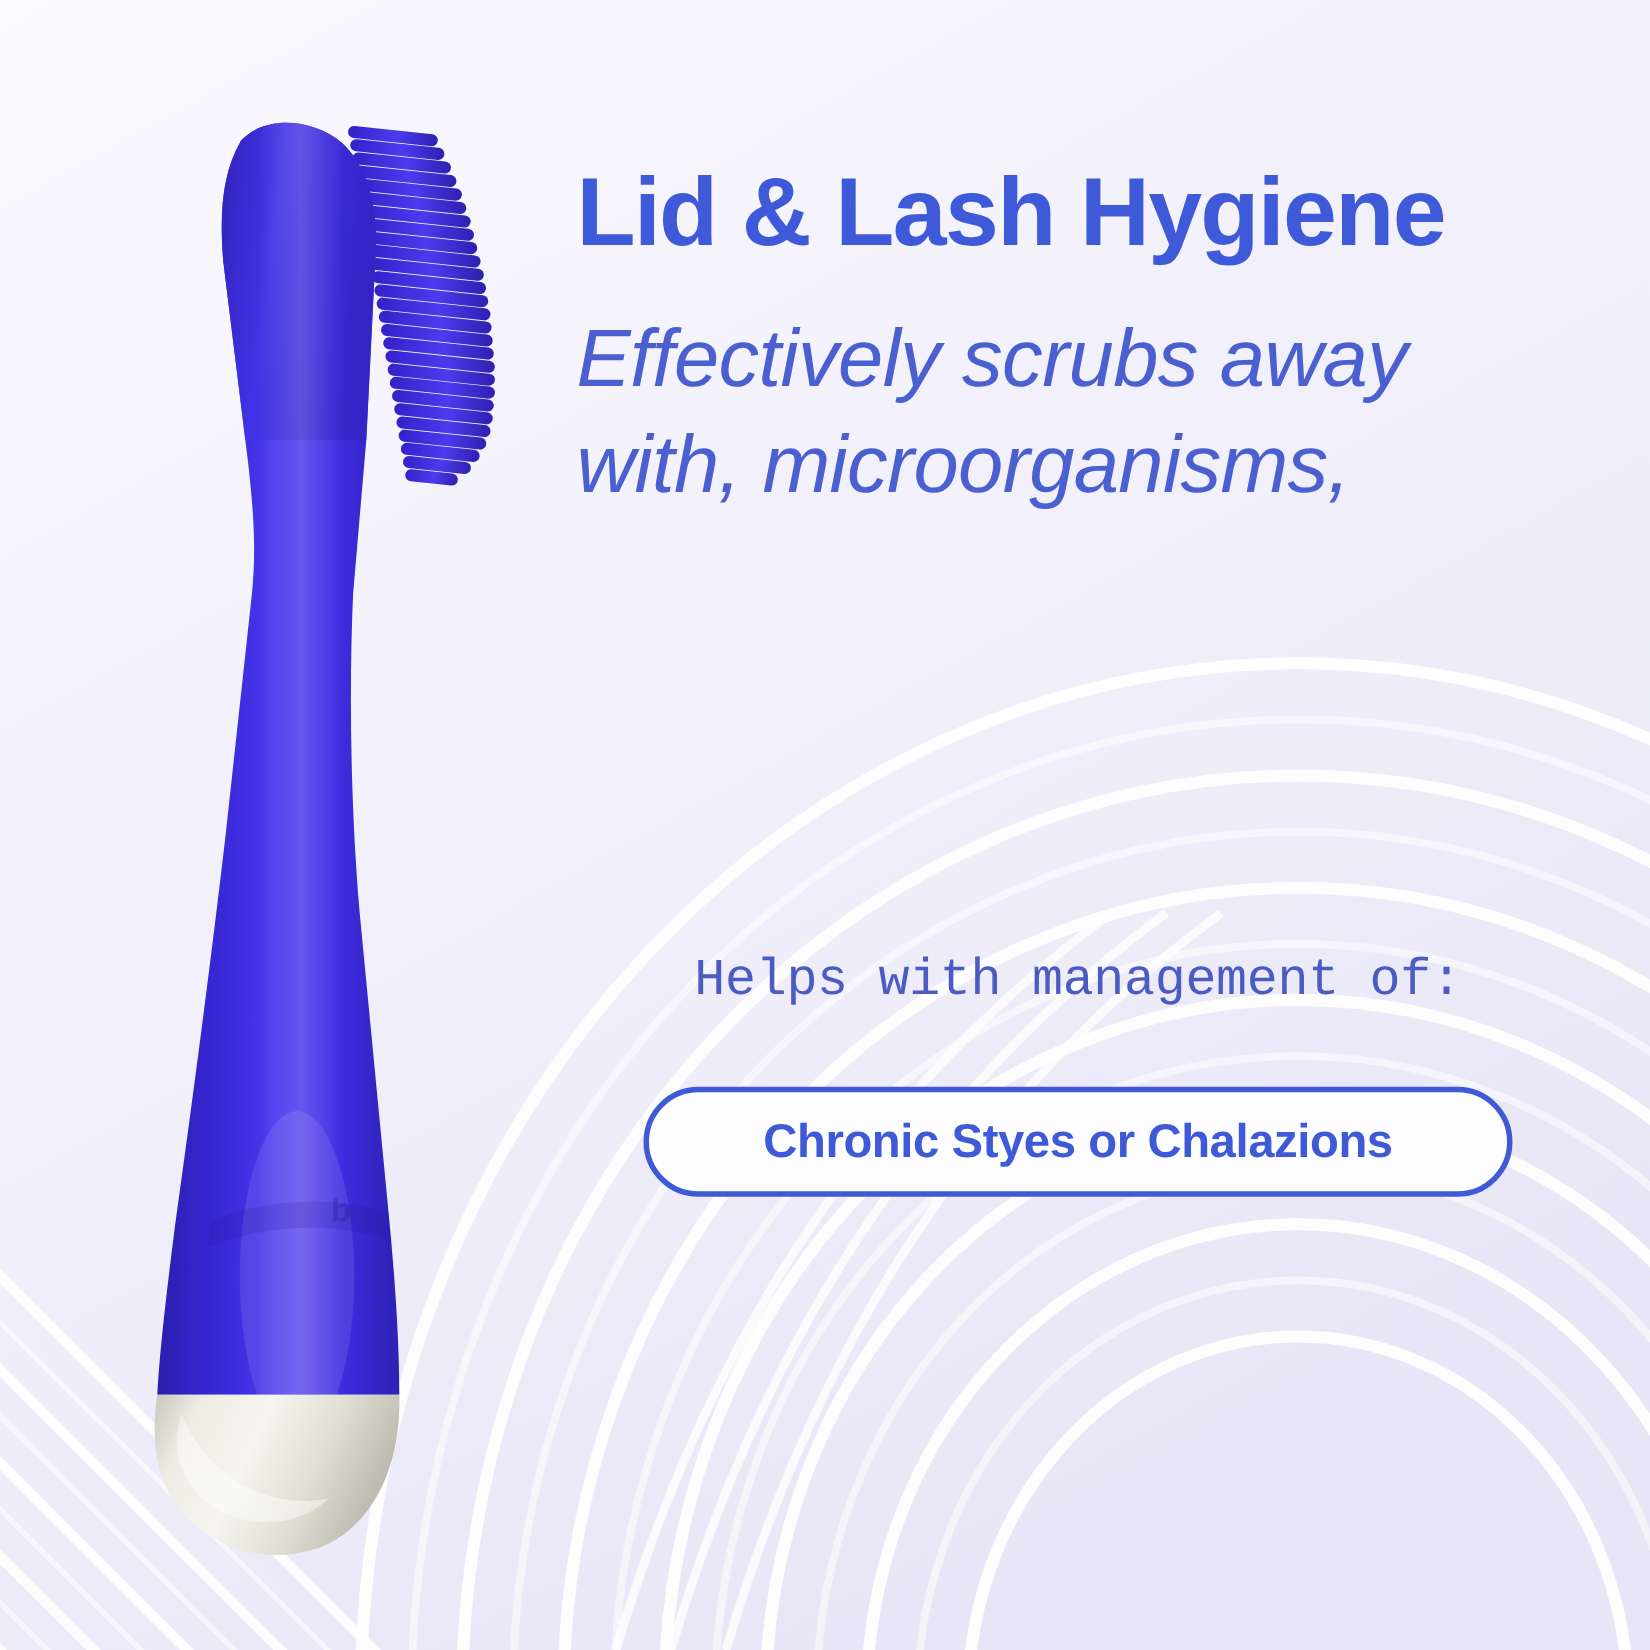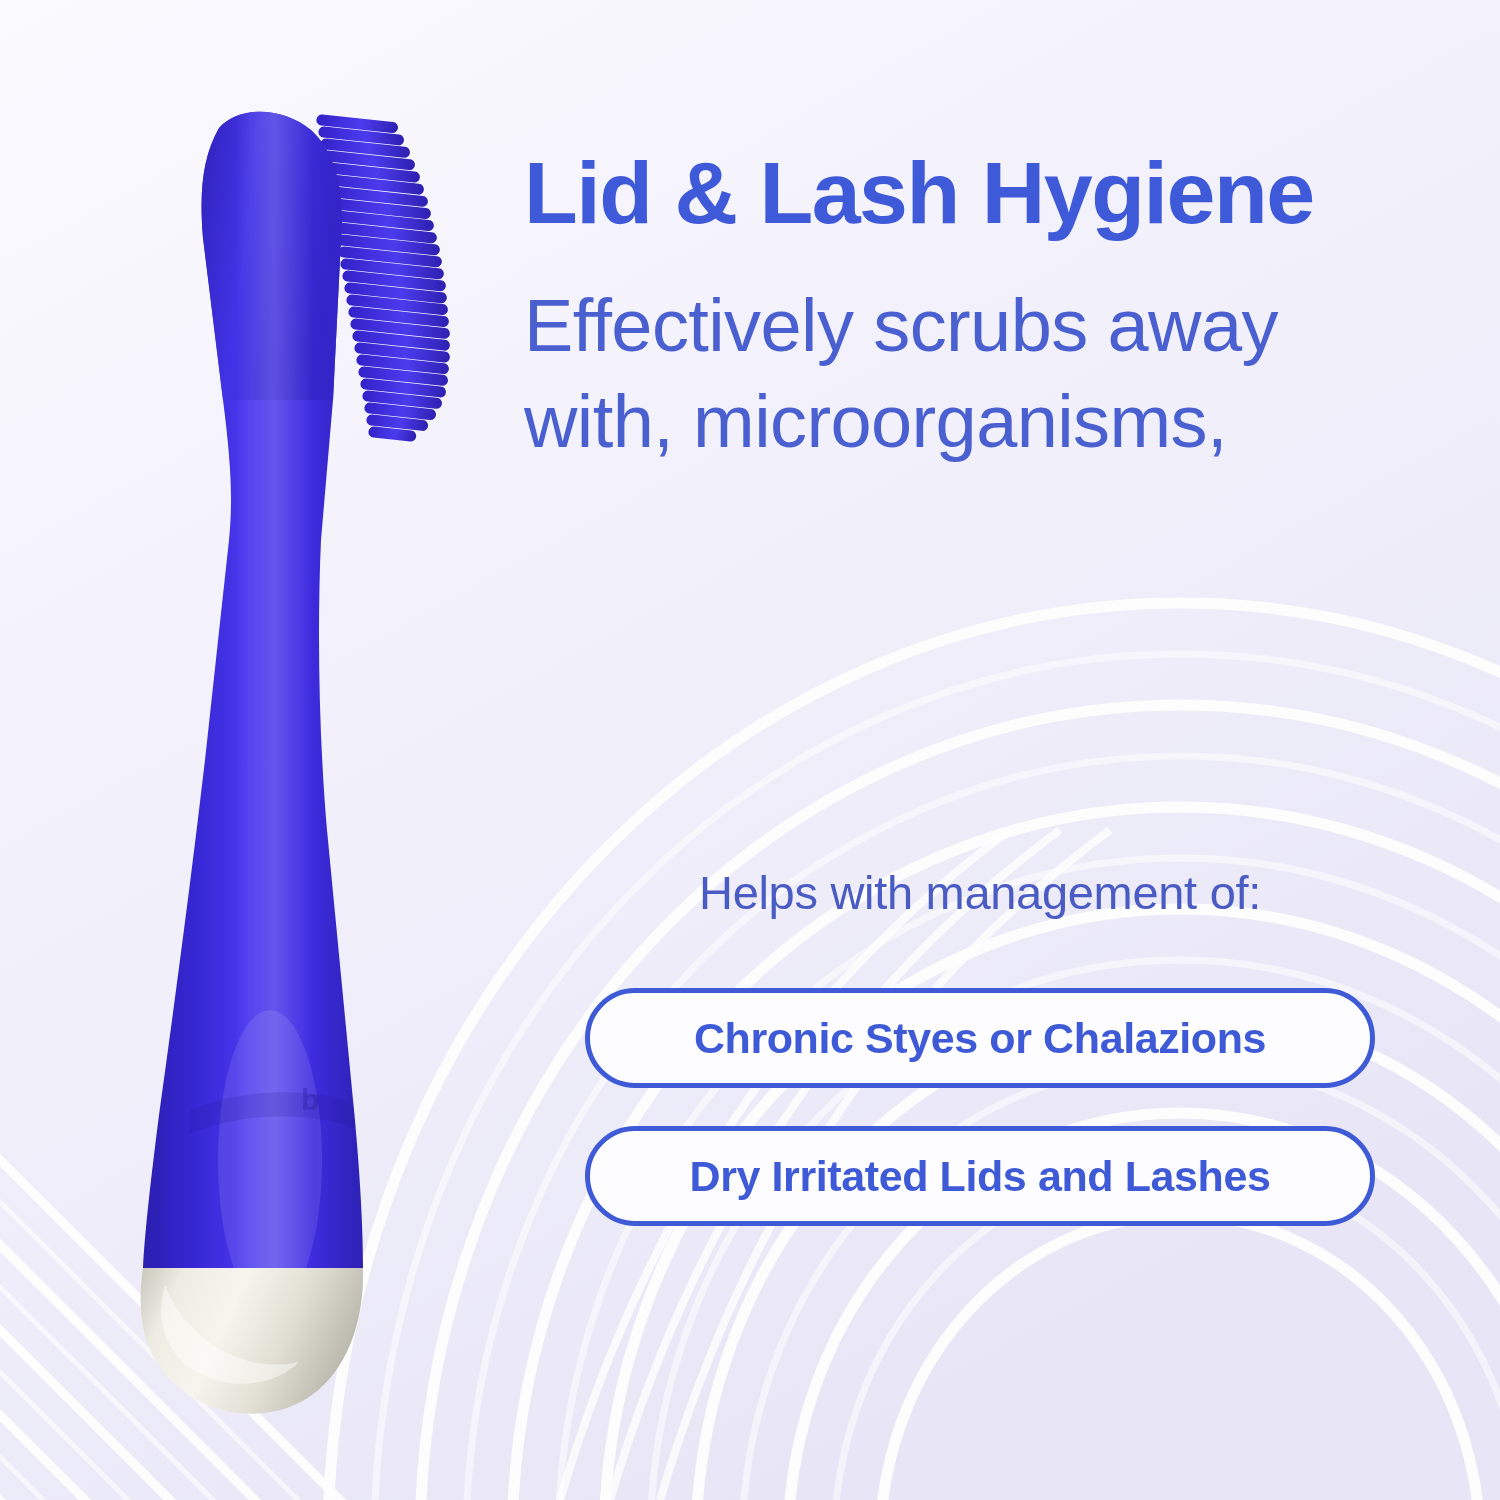--- a/index.html
+++ b/index.html
@@ -52,35 +52,36 @@
     white-space:nowrap;
   }
   #body-copy {
     margin-top:34px;
     font-size:74px;
     font-weight:300;
     letter-spacing:-0.6px;
     color:#4a5fd0;
     line-height:1.30;
   }
-  #body-copy div { white-space:nowrap; }
+  #body-copy div { white-space:nowrap;font-style:italic; }
 
   
   #helps {
     position:absolute;
     left:585px; top:865px;
     width:790px;
   }
   #helps-label {
     text-align:center;
     font-size:47px;
     font-weight:300;
     letter-spacing:-0.3px;
     color:#4a5bc4;
     line-height:1.2;
+    font-family:Liberation Mono, monospace;
   }
   #pill-list { margin-top:67px; }
   .pill {
     height:100px;
     margin-bottom:38px;
     border:5px solid #3f5ad6;
     border-radius:52px;
     background:#fdfdff;
     display:flex;
     align-items:center;
@@ -290,19 +291,16 @@
     </div>
   </div>
 
   <div id="helps">
     <div id="helps-label">Helps with management of:</div>
 
     <div id="pill-list">
       <div class="pill">
         <span>Chronic Styes or Chalazions</span>
       </div>
-      <div class="pill">
-        <span>Dry Irritated Lids and Lashes</span>
-      </div>
     </div>
   </div>
 
 </div>
 
 </body></html>

